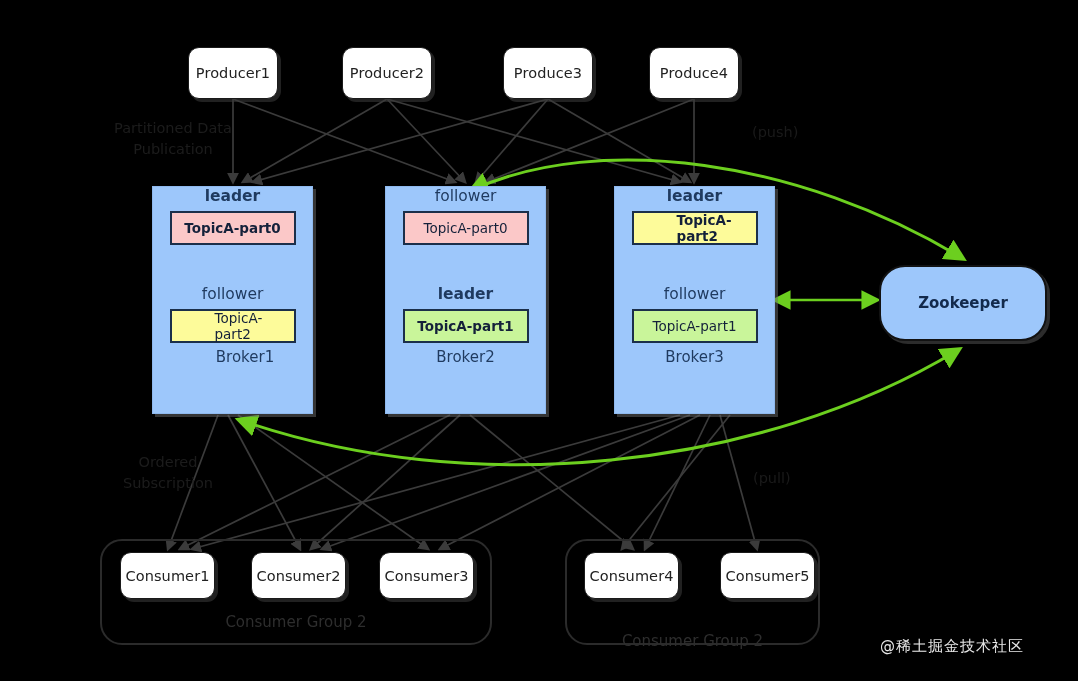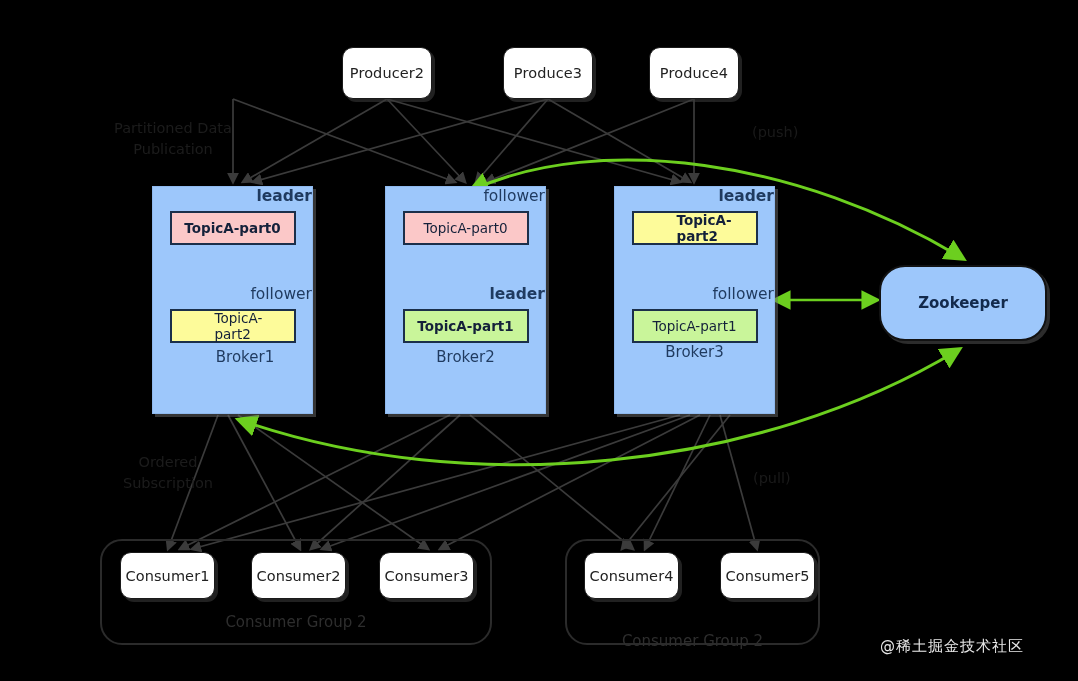--- a/index.html
+++ b/index.html
@@ -46,21 +46,21 @@
     border: 1px solid #8fb9ee;
     box-shadow: 3px 3px 0 rgba(105,105,105,0.5);
     box-sizing: border-box;
     display: flex;
     flex-direction: column;
     align-items: center;
   }
   .role {
     color: #1f3a5f;
     font-size: 15.5px;
-    text-align: right;
+    text-align: center;
     width: 100%;
   }
   .role.lead { font-weight: bold; }
   .part {
     border: 2px solid #1b2f4a;
     box-sizing: border-box;
     display: flex;
     align-items: center;
     justify-content: center;
     color: #14213a;
@@ -185,20 +185,23 @@
       <path d="M730,415 L622,549"></path>
     </g>
 
     <g>
       <path d="M472,190 C600,132 800,160 962,258" stroke="#6ccf1f" stroke-width="3" fill="none" marker-start="url(#grntail)" marker-end="url(#grnhead)"></path>
       <path d="M240,420 C470,500 760,470 958,350" stroke="#6ccf1f" stroke-width="3" fill="none" marker-start="url(#grntail)" marker-end="url(#grnhead)"></path>
       <path d="M776,300 L876,300" stroke="#6ccf1f" stroke-width="2.6" fill="none" marker-start="url(#grntail)" marker-end="url(#grnhead)"></path>
     </g>
   </svg>
 
+  <div class="pill" style="left:188px; top:47px; width:90px; height:52px;">
+    <span>Producer1</span>
+  </div>
   <div class="pill" style="left:342px; top:47px; width:90px; height:52px;">
     <span>Producer2</span>
   </div>
   <div class="pill" style="left:503px; top:47px; width:90px; height:52px;">
     <span>Produce3</span>
   </div>
   <div class="pill" style="left:649px; top:47px; width:90px; height:52px;">
     <span>Produce4</span>
   </div>
 
@@ -216,21 +219,21 @@
     <div class="role lead" style="margin-top:40px;">leader</div>
     <div class="part green bold" style="margin-top:6px;">TopicA-part1</div>
     <div class="brokername" style="margin-top:5px;">Broker2</div>
   </div>
 
   <div class="broker" style="left:614px; top:186px; width:161px; height:228px;">
     <div class="role lead">leader</div>
     <div class="part yellow bold" style="margin-top:6px;">TopicA-part2</div>
     <div class="role" style="margin-top:40px;">follower</div>
     <div class="part green" style="margin-top:6px;">TopicA-part1</div>
-    <div class="brokername" style="">Broker3</div>
+    <div class="brokername" style="margin-top:5px;">Broker3</div>
   </div>
 
   <div id="zookeeper" style="left:879px; top:265px; width:168px; height:76px;">
     <span>Zookeeper</span>
   </div>
 
   <div class="cgroup" style="left:100px; top:539px; width:392px; height:106px;"></div>
   <div class="cglabel" style="left:100px; top:613px; width:392px;">Consumer Group 2</div>
 
   <div class="pill" style="left:120px; top:552px; width:95px; height:47px;">

